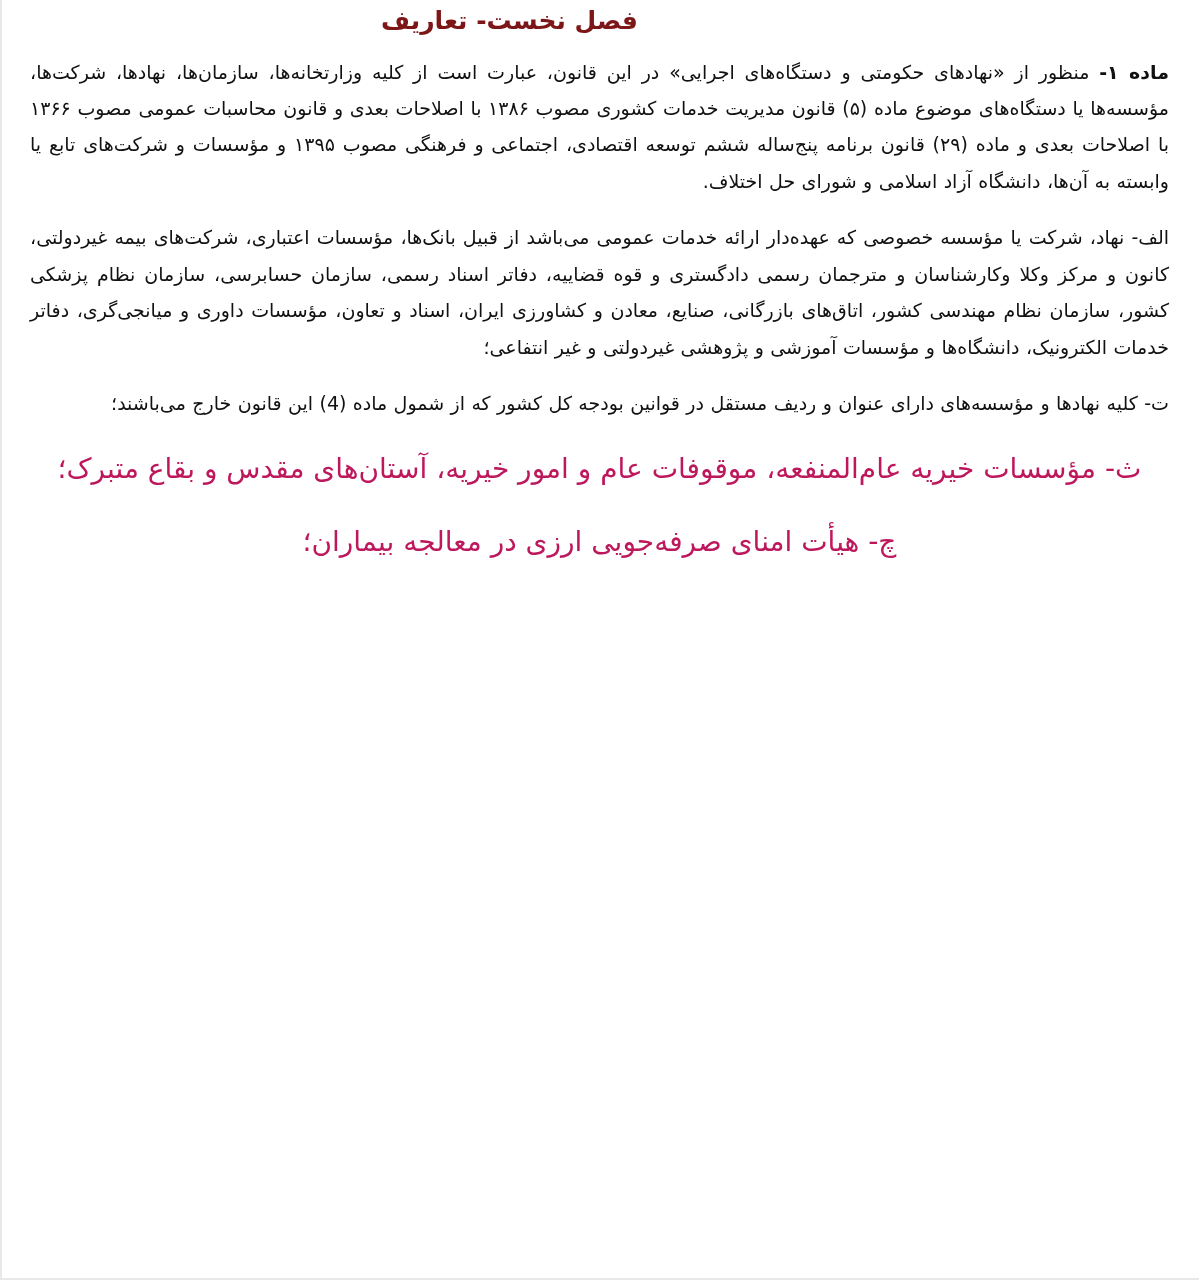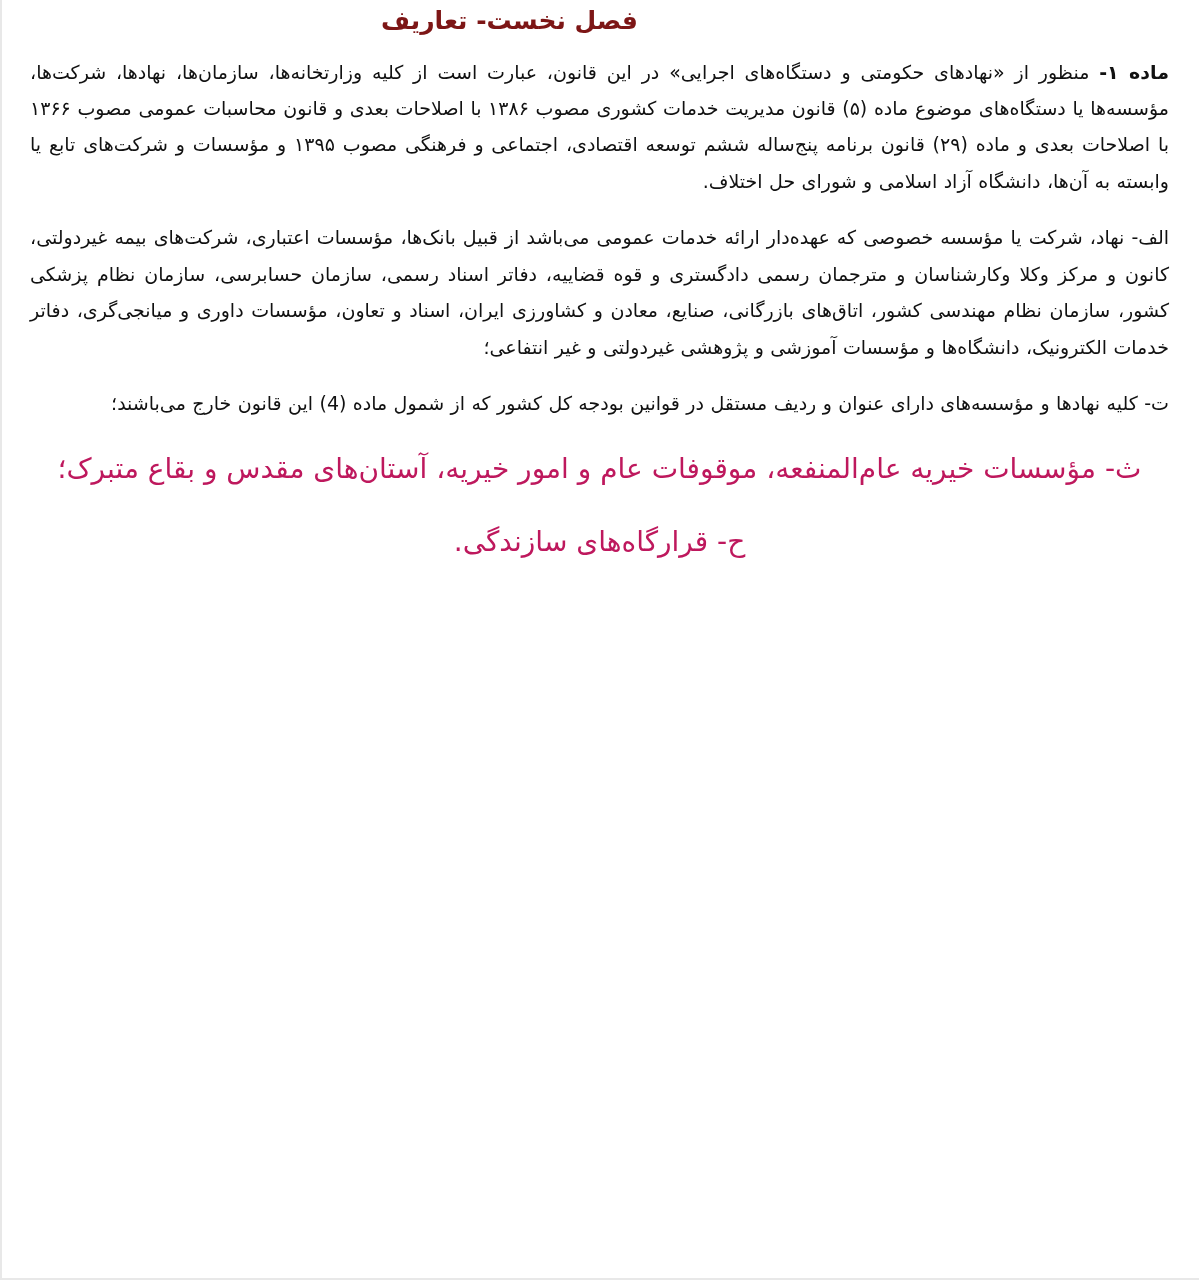--- a/index.html
+++ b/index.html
@@ -78,16 +78,16 @@
 
   <p class="para">الف- نهاد، شرکت یا مؤسسه خصوصی که عهده‌دار ارائه خدمات عمومی می‌باشد از قبیل بانک‌ها، مؤسسات اعتباری، شرکت‌های بیمه غیردولتی، کانون و مرکز وکلا وکارشناسان و مترجمان رسمی دادگستری و قوه قضاییه، دفاتر اسناد رسمی، سازمان حسابرسی، سازمان نظام پزشکی کشور، سازمان نظام مهندسی کشور، اتاق‌های بازرگانی، صنایع، معادن و کشاورزی ایران، اسناد و تعاون، مؤسسات داوری و میانجی‌گری، دفاتر خدمات الکترونیک، دانشگاه‌ها و مؤسسات آموزشی و پژوهشی غیردولتی و غیر انتفاعی؛</p>
 
 
 
   <p class="para">ت- کلیه نهادها و مؤسسه‌های دارای عنوان و ردیف مستقل در قوانین بودجه کل کشور که از شمول ماده (4) این قانون خارج می‌باشند؛</p>
 
   <p class="clause-center">ث- مؤسسات خیریه عام‌المنفعه، موقوفات عام و امور خیریه، آستان‌های مقدس و بقاع متبرک؛</p>
 
 
+  <p class="clause-center">چ- هیأت امنای صرفه‌جویی ارزی در معالجه بیماران؛</p>
 
-  <p class="clause-center">ح- قرارگاه‌های سازندگی.</p>
 
 </div>
 
 </body></html>

